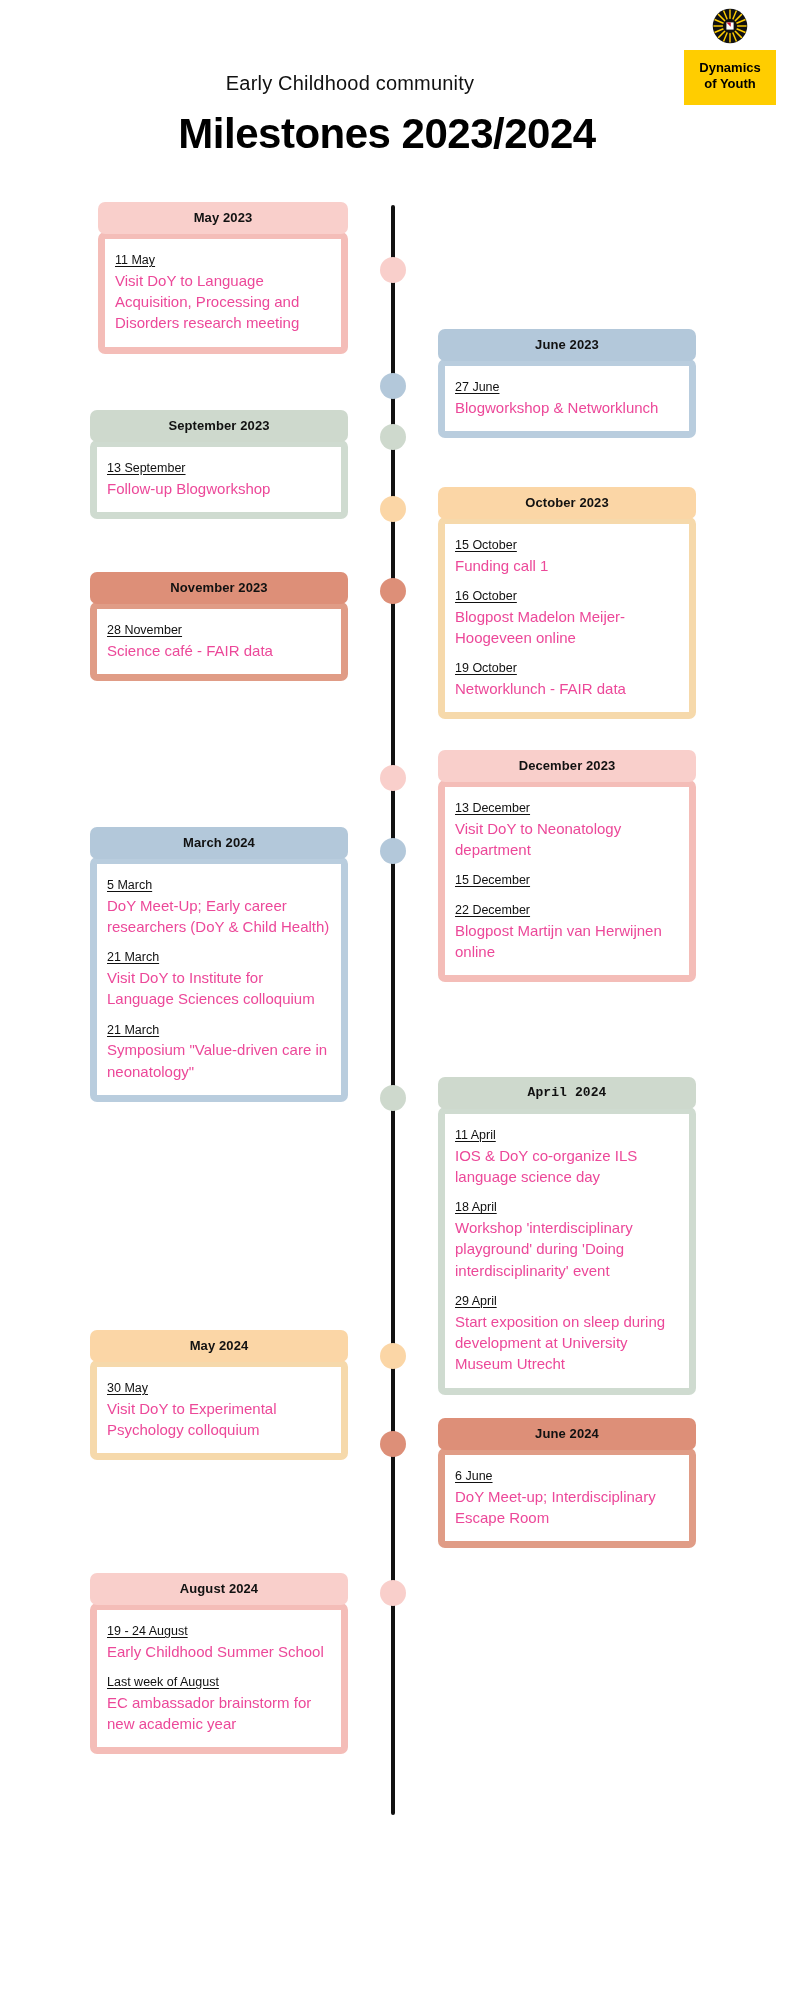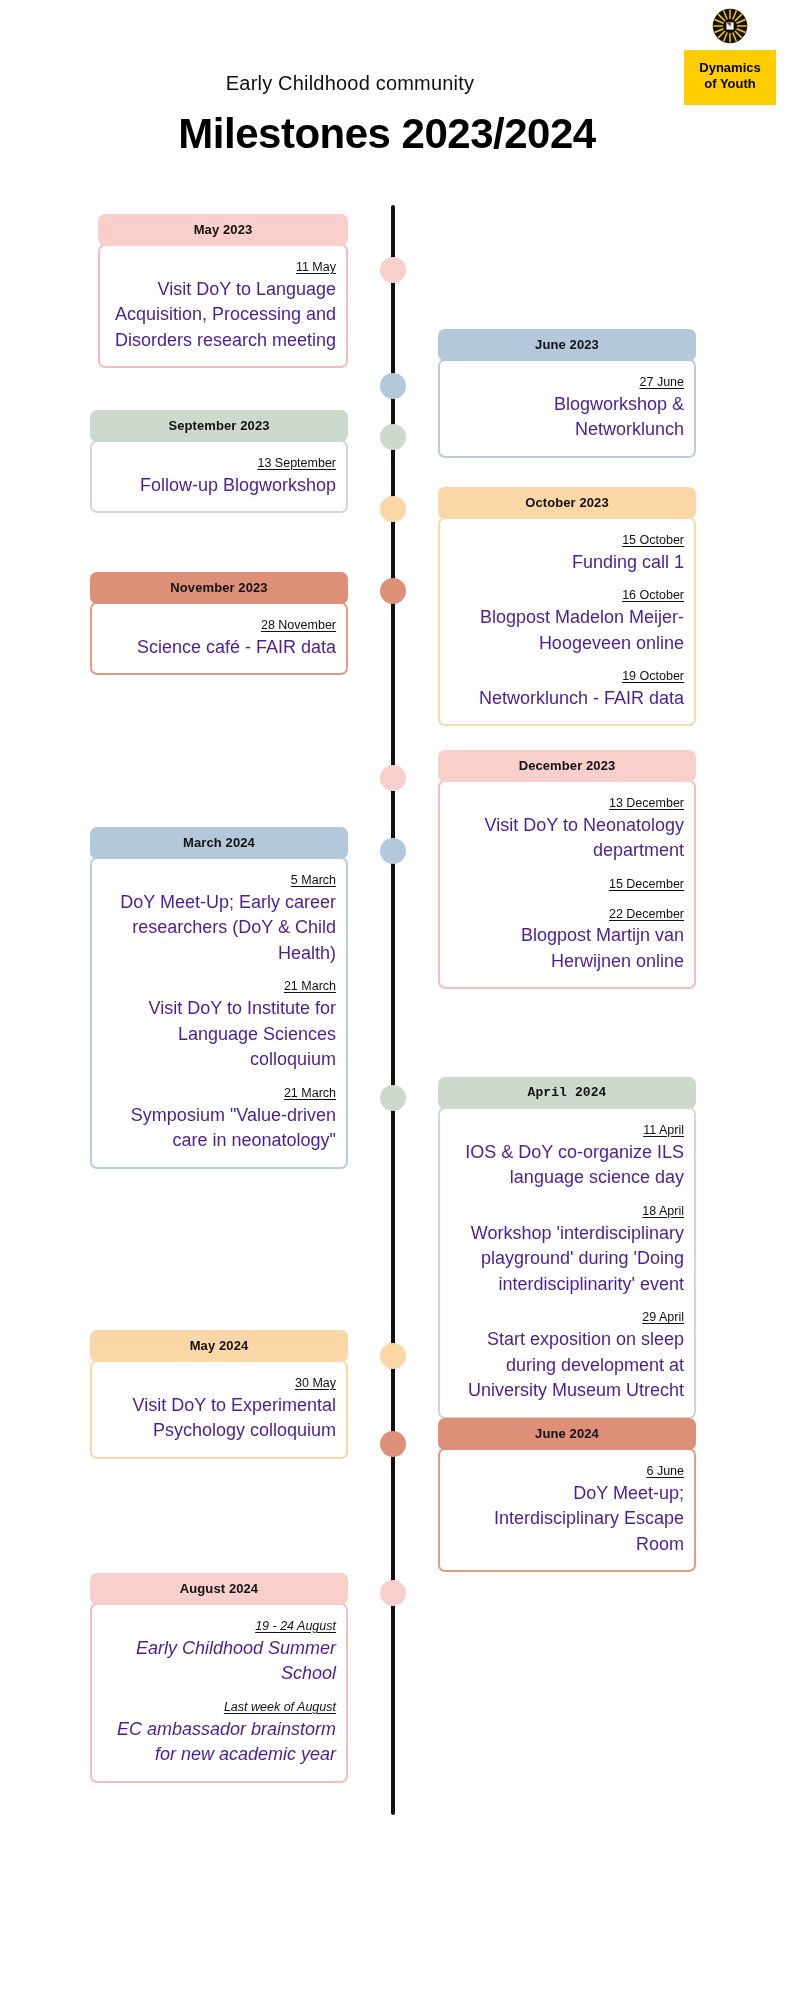--- a/index.html
+++ b/index.html
@@ -100,41 +100,41 @@
     text-align: center;
     font-size: 13px;
     font-weight: bold;
     color: #111;
     letter-spacing: 0.1px;
     position: relative;
     z-index: 2;
   }
   .card-body {
     margin-top: -2px;
-    border: 2px solid #f9a8d4;
+    border: 7px solid #f9a8d4;
     border-radius: 7px;
     background: #ffffff;
     padding: 12px 10px 13px 10px;
-    text-align: right;
+    text-align: left;
     position: relative;
     z-index: 1;
   }
   .entry { margin-bottom: 11px; }
   .entry:last-child { margin-bottom: 0; }
   .entry-date {
     font-size: 12.5px;
     text-decoration: underline;
     text-underline-offset: 2px;
     line-height: 1.5;
     color: #111;
   }
   .entry-text {
-    font-size: 18px;
+    font-size: 15px;
     line-height: 1.42;
-    color: #4c1d95;
+    color: #ec4899;
   }
 </style>
 </head>
 <body>
 
 <div id="page">
 
   <div class="logo-block">
     <svg class="logo-sun" viewBox="0 0 100 100">
       <circle cx="50" cy="50" r="48" fill="#111"></circle>
@@ -166,21 +166,21 @@
     </div>
   </div>
 
   <div class="subtitle">Early Childhood community</div>
   <div class="title">Milestones 2023/2024</div>
 
   <div class="spine"></div>
 
   <div id="timeline-root">
       <div class="dot" style="top: 257px; background: rgb(249, 207, 203);"></div>
-      <div class="card left" style="top: 214px; padding-left: 8px;">
+      <div class="card left" style="top: 202px; padding-left: 8px;">
         <div class="card-head" style="background: rgb(249, 207, 203);">May 2023</div>
         <div class="card-body" style="border-color: rgb(244, 189, 184);">
           <div class="entry">
             <div class="entry-date">11 May</div>
             <div class="entry-text">Visit DoY to Language Acquisition, Processing and Disorders research meeting</div>
           </div>
         </div>
       </div>
       <div class="dot" style="top: 373px; background: rgb(179, 200, 218);"></div>
       <div class="card right" style="top: 329px;">
@@ -299,21 +299,21 @@
         <div class="card-body" style="border-color: rgb(224, 156, 134);">
           <div class="entry">
             <div class="entry-date">6 June</div>
             <div class="entry-text">DoY Meet-up; Interdisciplinary Escape Room</div>
           </div>
         </div>
       </div>
       <div class="dot" style="top: 1580px; background: rgb(249, 207, 203);"></div>
       <div class="card left" style="top: 1573px;">
         <div class="card-head" style="background: rgb(249, 207, 203);">August 2024</div>
-        <div class="card-body" style="border-color: rgb(244, 189, 184); font-style: italic;">
+        <div class="card-body" style="border-color: rgb(244, 189, 184);">
           <div class="entry">
             <div class="entry-date">19 - 24 August</div>
             <div class="entry-text">Early Childhood Summer School</div>
           </div>
           <div class="entry">
             <div class="entry-date">Last week of August</div>
             <div class="entry-text">EC ambassador brainstorm for new academic year</div>
           </div>
         </div>
       </div>

